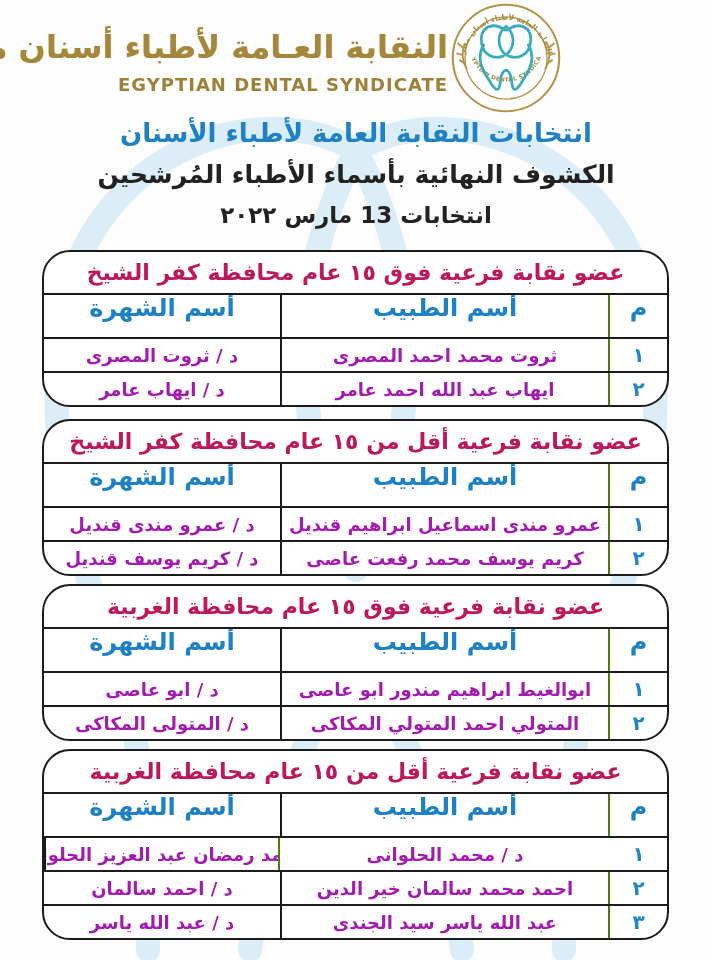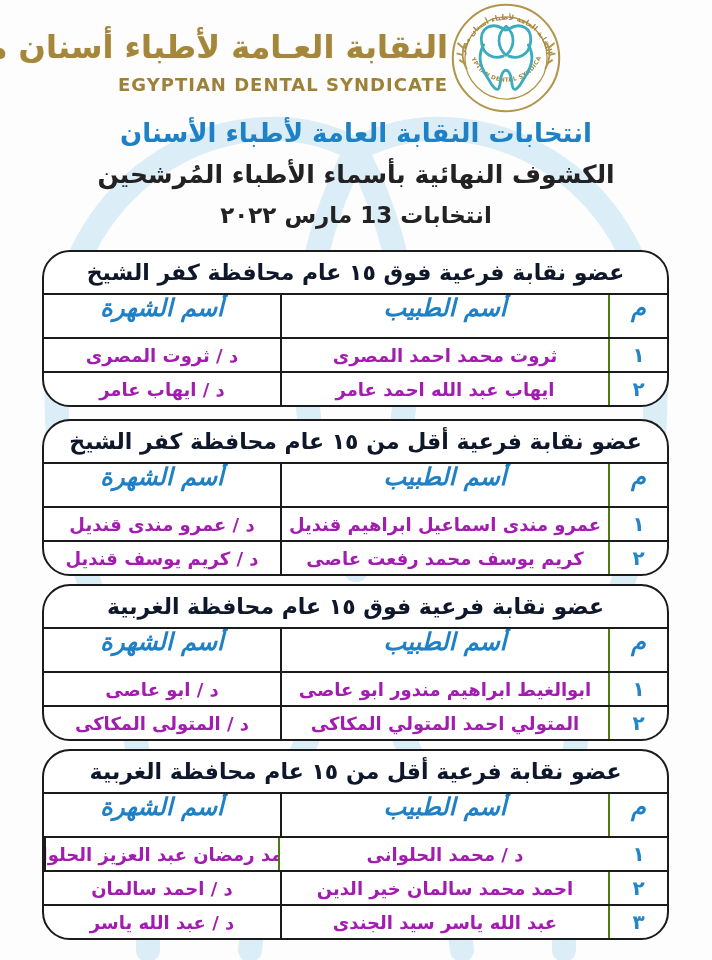--- a/index.html
+++ b/index.html
@@ -62,39 +62,39 @@
   }
   .ctable-1 { top: 250px; }
   .ctable-2 { top: 419px; }
   .ctable-3 { top: 584px; }
   .ctable-4 { top: 749px; }
 
   .t-title {
     height: 41px;
     display: flex; align-items: center; justify-content: center;
     direction: rtl;
-    font-size: 22px; font-weight: bold; color: #0f172a;
+    font-size: 22px; font-weight: bold; color: #be185d;
     white-space: nowrap;
   }
   .t-row {
     display: grid;
     grid-template-columns: 57px 1fr 236px; 
     direction: rtl;
     border-top: 2px solid #1b1b1b;
   }
   .t-head { height: 44px; }
   .t-data { height: 34px; }
 
   .cell {
     display: flex; align-items: center; justify-content: center;
     direction: rtl; white-space: nowrap; overflow: hidden;
   }
   .c-doctor { border-left: 2px solid #1b1b1b; border-right: 2px solid #4d7c0f; }
 
-  .t-head .cell { font-size: 24px; font-weight: bold; color: #1f81c5; padding-bottom: 17px; font-style: italic; }
+  .t-head .cell { font-size: 24px; font-weight: bold; color: #1f81c5; padding-bottom: 17px; }
   .t-data .cell { font-size: 18px; font-weight: bold; color: #a21caf; }
   .t-data .c-index { font-size: 20px; color: #2486c6; }
 </style>
 </head>
 <body>
 
 <div class="page">
 
   <svg class="watermark" viewBox="0 0 712 960" xmlns="http://www.w3.org/2000/svg">
     <g fill="none" stroke="#dbedf6" stroke-width="24" stroke-linecap="round">

